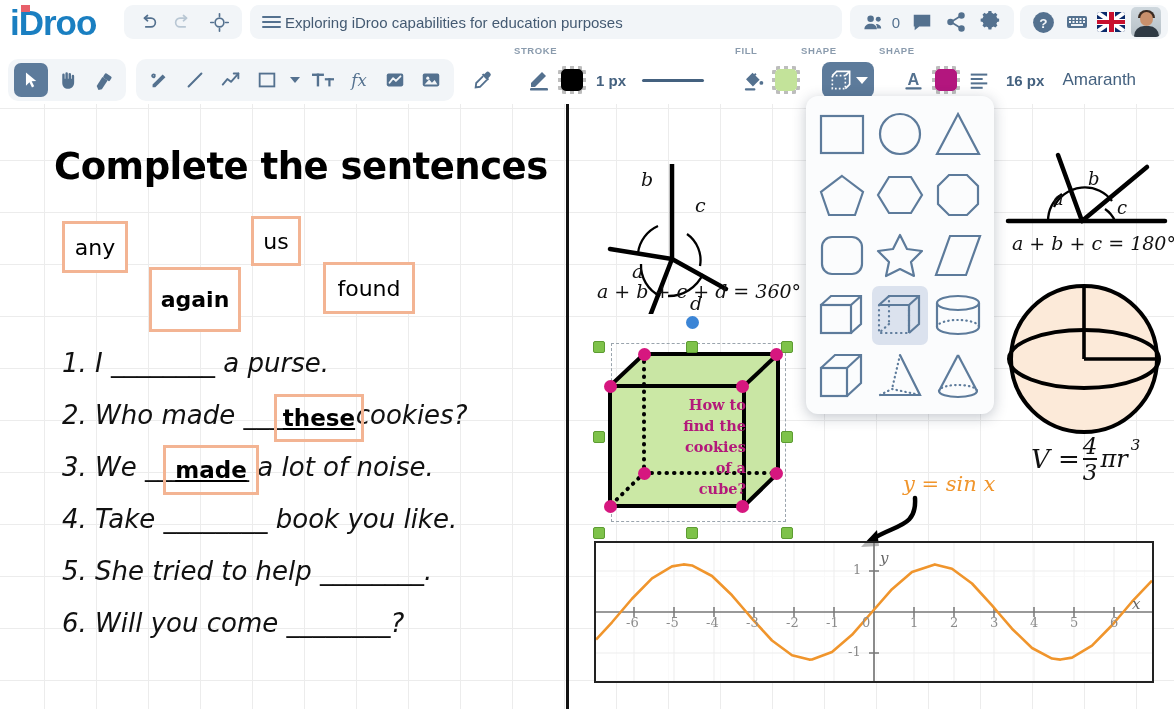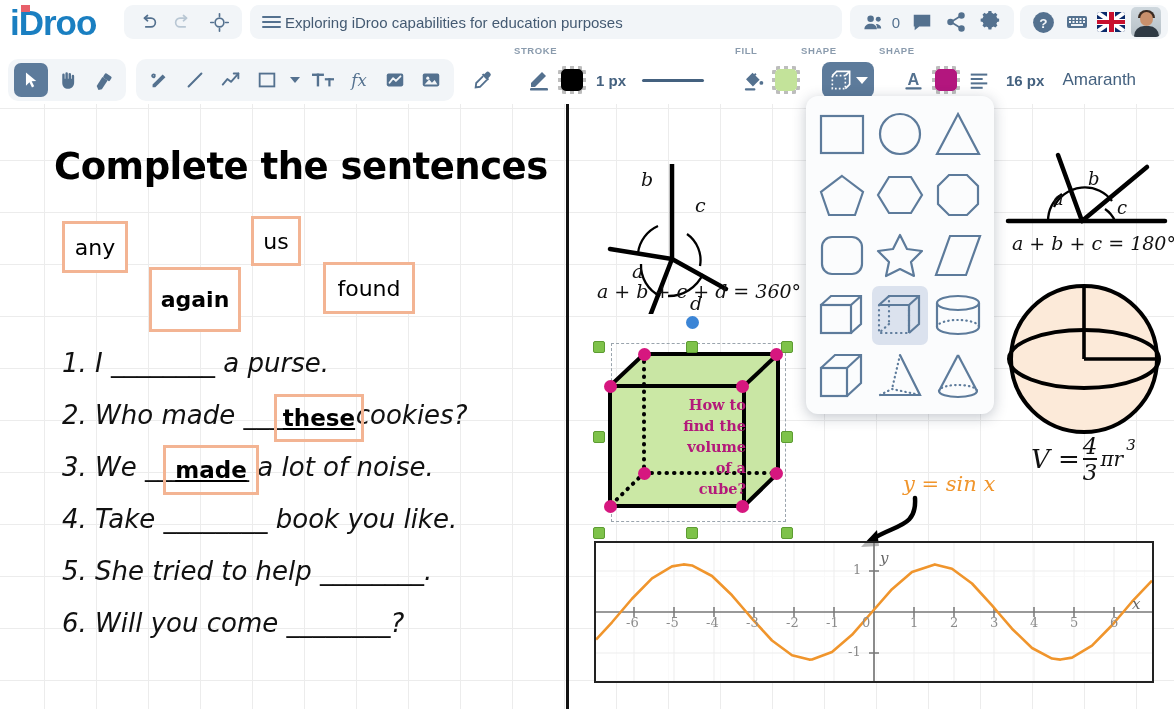--- a/index.html
+++ b/index.html
@@ -530,37 +530,37 @@
       <line x1="79" y1="8" x2="79" y2="79" stroke="#000" stroke-width="3.6"></line>
       <line x1="79" y1="79" x2="154" y2="79" stroke="#000" stroke-width="3.6"></line>
     </svg>
     <div class="frac" style="left:1031px; top:330px;">
       <span style="font-size:26px;">V =</span>
       <span class="fracstack">
         <span>4</span>
         <span class="bar"></span>
         <span>3</span>
       </span>
-      <span style="font-size:20px;">πr</span>
+      <span style="font-size:24px;">πr</span>
       <span style="font-size:15px; align-self:flex-start; margin-top:2px;">3</span>
     </div>
 
     <div class="sel-dash" style="left:611px; top:239px; width:175px; height:179px;"></div>
     <svg style="position:absolute; left:598px; top:232px;" width="200" height="200">
       <polygon points="12,50 46,18 180,18 180,137 146,170 12,170" fill="#c9e6a4" stroke="none"></polygon>
       <polygon points="12,50 146,50 146,170 12,170" fill="#cbe8a5" stroke="#000" stroke-width="4"></polygon>
       <polyline points="12,50 46,18 180,18 180,137 146,170" fill="none" stroke="#000" stroke-width="4"></polyline>
       <line x1="146" y1="50" x2="180" y2="18" stroke="#000" stroke-width="4"></line>
       <g stroke="#000" stroke-width="4" stroke-dasharray="0.5 7" stroke-linecap="round" fill="none">
         <line x1="46" y1="18" x2="46" y2="137"></line>
         <line x1="46" y1="137" x2="180" y2="137"></line>
         <line x1="46" y1="137" x2="12" y2="170"></line>
       </g>
     </svg>
-    <div class="cubetext" style="left:672px; top:290px; width:74px;">How to find the volume of a cube?</div>
+    <div class="cubetext" style="left:672px; top:290px; width:74px;">How to find the cookies of a cube?</div>
 
     <div class="handle-rot" style="left:686px; top:212px;"></div>
     <div class="handle-sq" style="left:593px; top:237px;"></div>
     <div class="handle-sq" style="left:686px; top:237px;"></div>
     <div class="handle-sq" style="left:781px; top:237px;"></div>
     <div class="handle-sq" style="left:593px; top:327px;"></div>
     <div class="handle-sq" style="left:781px; top:327px;"></div>
     <div class="handle-sq" style="left:593px; top:423px;"></div>
     <div class="handle-sq" style="left:686px; top:423px;"></div>
     <div class="handle-sq" style="left:781px; top:423px;"></div>

